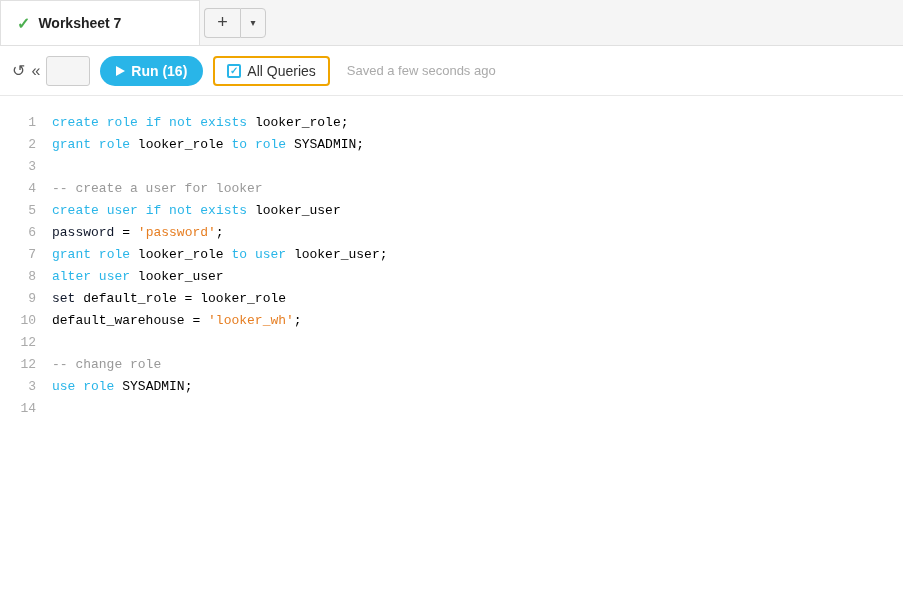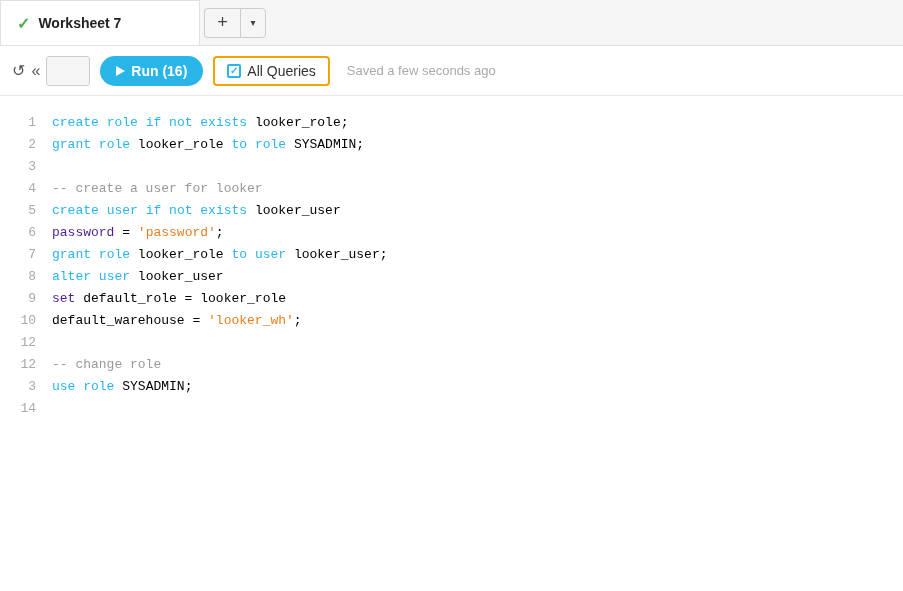--- a/index.html
+++ b/index.html
@@ -195,21 +195,21 @@
       font-family: 'Menlo', 'Monaco', 'Courier New', monospace;
       line-height: 22px;
       overflow: auto;
     }
     .code-line {
       height: 22px;
       white-space: pre;
     }
     
     .kw-blue { color: #29b5e8; margin-top: 32px; }       
-    .kw-purple { color: #4c1d95; }
+    .kw-purple { color: #0f172a; }
     .kw-string { color: #e67e22; }     
     .kw-comment { color: #999; }
   </style>
 </head>
 <body>
 
 <div class="tab-bar">
   <div class="tab-active">
     <span class="tab-check">✓</span>
     <span>Worksheet 7</span>

